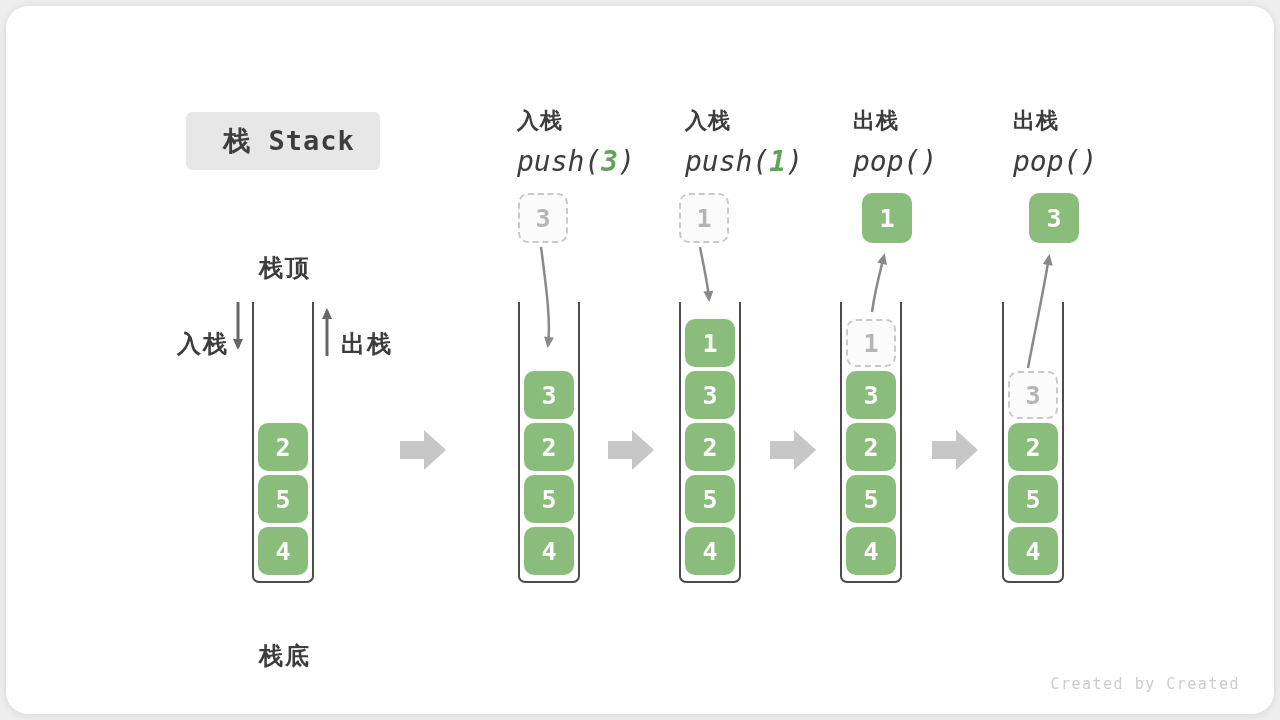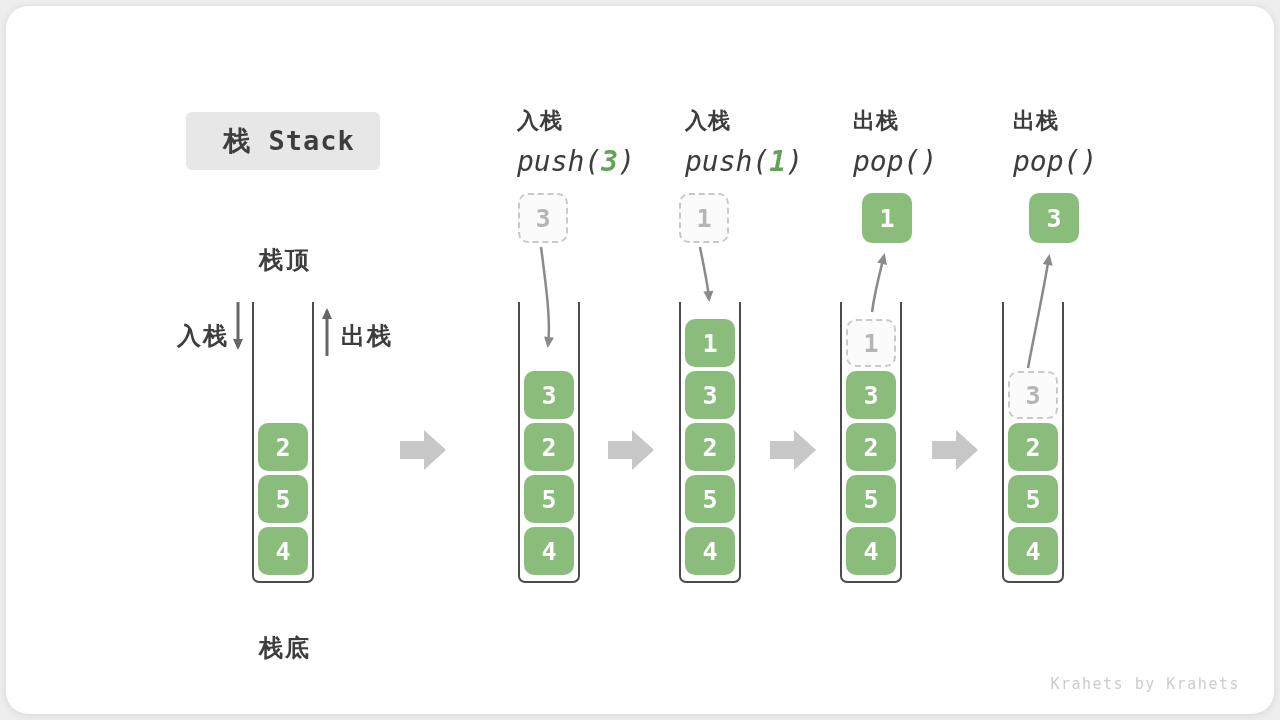--- a/index.html
+++ b/index.html
@@ -32,20 +32,21 @@
     background:var(--title-bg);border-radius:6px;
     display:flex;align-items:center;justify-content:center;
     font-family:"DejaVu Sans Mono", monospace;
     font-size:27px;font-weight:bold;color:var(--text-dark);
     letter-spacing:1px;
     padding-left:12px;
   }
   .side-label{
     position:absolute;font-size:24px;font-weight:bold;color:var(--text-dark);
     letter-spacing:2px;
+    margin-top:8px;
   }
   .lbl-top{left:259px;top:244px;}
   .lbl-bottom{left:259px;top:632px;}
   .lbl-push{left:177px;top:320px;}
   .lbl-pop{left:341px;top:320px;}
 
   .step-header{position:absolute;top:106px;color:var(--text-dark);}
   .step-header .cn{font-size:22px;font-weight:600;letter-spacing:1px;margin-bottom:9px;}
   .step-header .code{
     font-family:"DejaVu Sans Mono", monospace;font-size:28px;color:var(--text-dark);font-style:italic;
@@ -180,14 +181,14 @@
 
     <path d="M 872 312 C 875 290, 880 272, 884 256" stroke="#8a8a8a" stroke-width="2.5" fill="none" marker-end="url(#headGray)"></path>
     <path d="M 1028 368 C 1035 330, 1043 294, 1049 257" stroke="#8a8a8a" stroke-width="2.5" fill="none" marker-end="url(#headGray)"></path>
 
     <path d="M 400 441 L 424 441 L 424 430 L 446 450 L 424 470 L 424 459 L 400 459 Z" fill="#c7c7c7"></path>
     <path d="M 608 441 L 632 441 L 632 430 L 654 450 L 632 470 L 632 459 L 608 459 Z" fill="#c7c7c7"></path>
     <path d="M 770 441 L 794 441 L 794 430 L 816 450 L 794 470 L 794 459 L 770 459 Z" fill="#c7c7c7"></path>
     <path d="M 932 441 L 956 441 L 956 430 L 978 450 L 956 470 L 956 459 L 932 459 Z" fill="#c7c7c7"></path>
   </svg>
 
-  <div class="watermark">Krahets by Krahets</div>
+  <div class="watermark">Created by Created</div>
 </div>
 
 </body></html>

